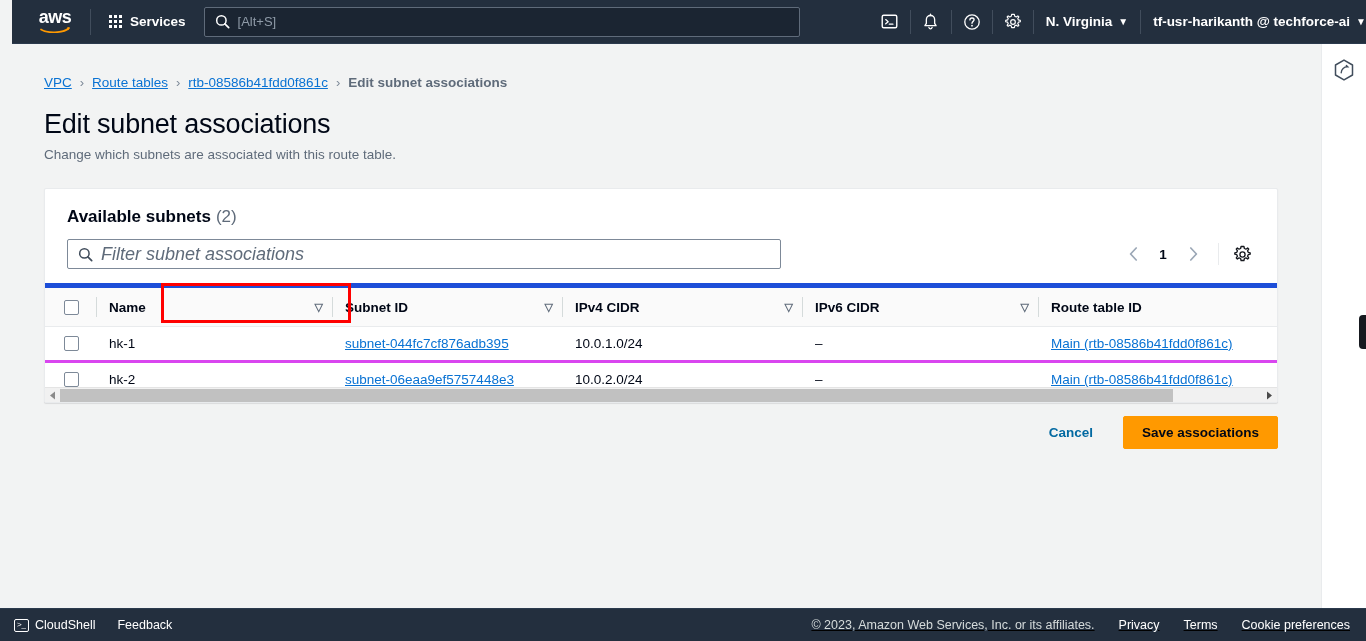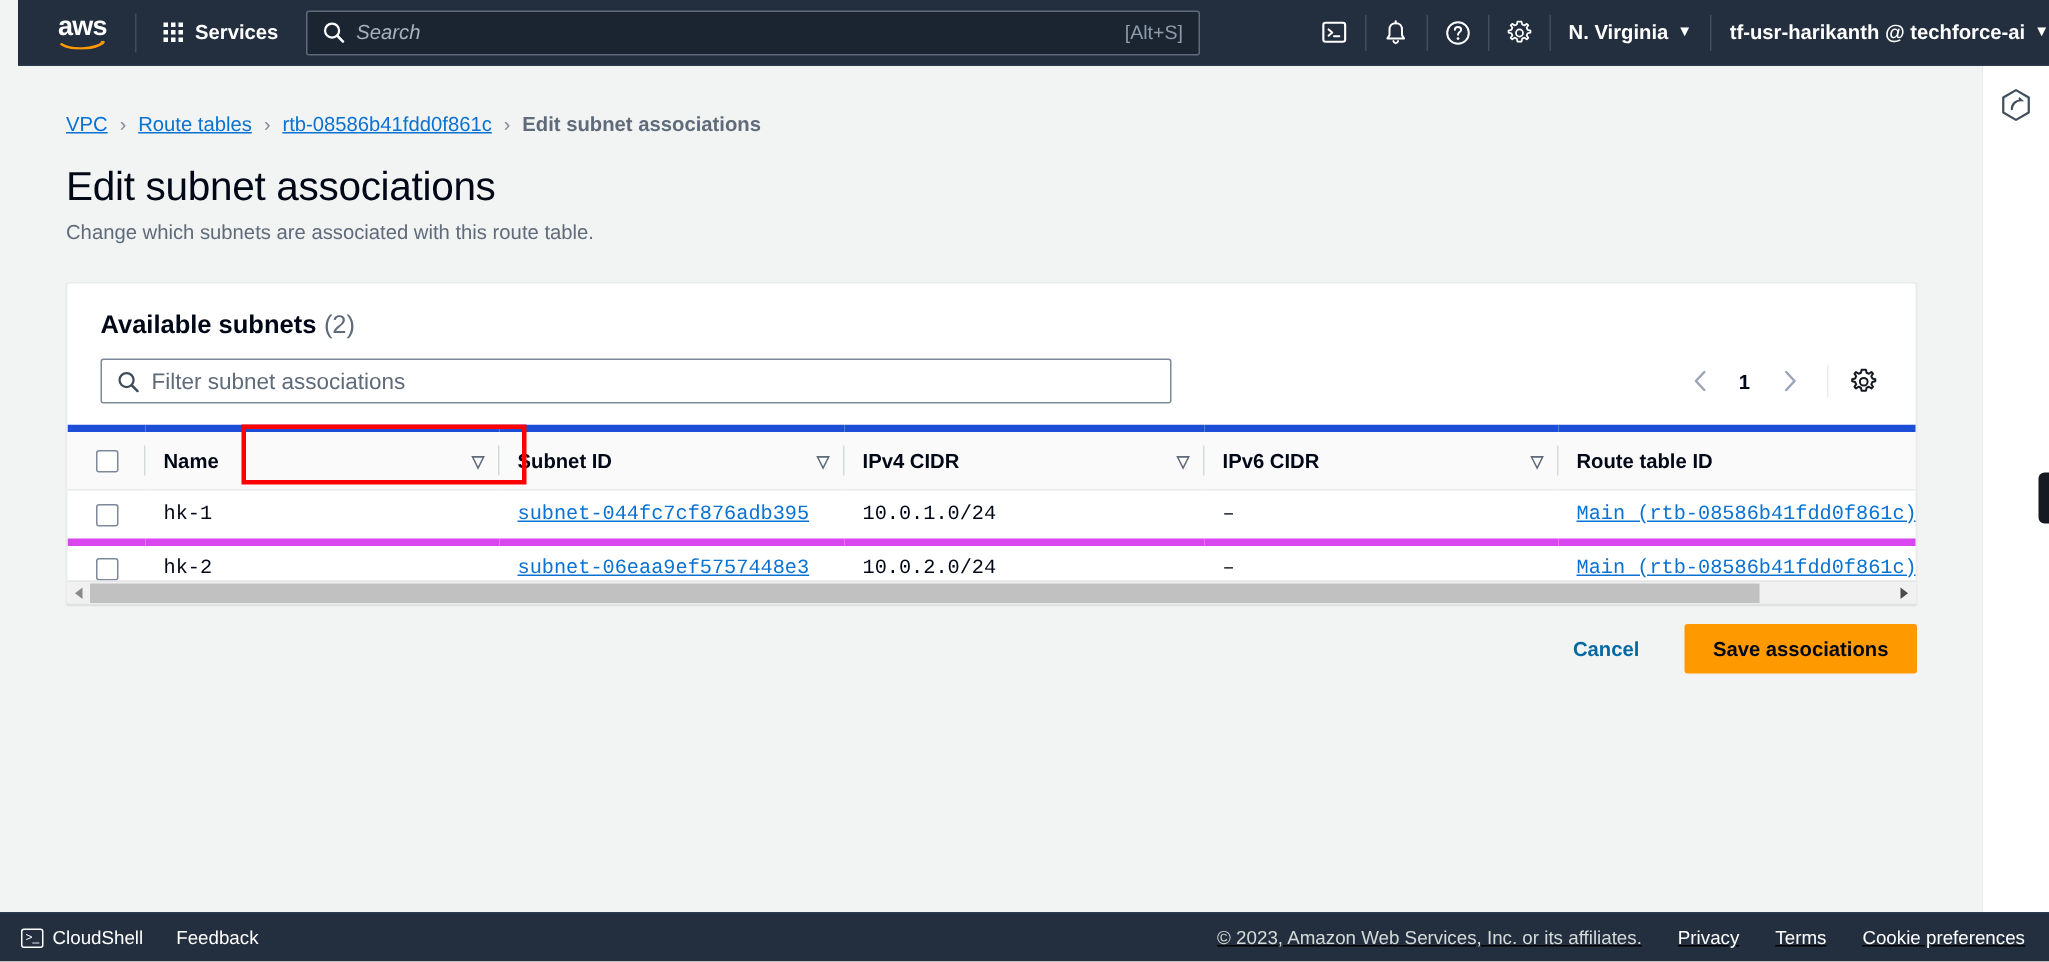--- a/index.html
+++ b/index.html
@@ -83,21 +83,21 @@
   .card-header { padding: 18px 22px 0 22px; display: flex; align-items: baseline; }
   .card-title { font-size: 17px; font-weight: bold; color: #000716; }
   .card-count { font-size: 17px; color: #5f6b7a; margin-left: 5px; font-weight: normal; }
 
   .toolbar { display: flex; align-items: center; padding: 12px 22px 0 22px; }
   .filter-box {
     width: 714px; height: 30px; border: 1px solid #7d8998; border-radius: 2px;
     display: flex; align-items: center; padding: 0 10px; background: #fff; cursor: text;
   }
   .filter-box .mag { margin-right: 8px; flex: 0 0 auto; }
-  .filter-placeholder { flex: 1; color: #5f6b7a; font-size: 15px; }
+  .filter-placeholder { flex: 1; color: #5f6b7a; font-size: 18px; font-style: italic; }
   .pager { margin-left: auto; display: flex; align-items: center; gap: 2px; }
   .pg-arrow { width: 30px; height: 30px; display: flex; align-items: center;
     justify-content: center; cursor: pointer; }
   .pg-num { min-width: 26px; text-align: center; font-size: 13.5px;
     font-weight: bold; color: #000716; cursor: pointer; }
   .pager-sep { width: 1px; height: 22px; background: #e9ebed; margin: 0 8px; }
   .gear-btn { width: 26px; height: 26px; display: flex; align-items: center;
     justify-content: center; cursor: pointer; }
 
   
@@ -116,21 +116,21 @@
     background: #d5dbdb; }
   .col-check { width: 52px; }
   .col-name { width: 236px; }
   .col-subnet { width: 230px; }
   .col-ipv4 { width: 240px; }
   .col-ipv6 { width: 236px; }
   .col-rtb { width: 426px; }
 
   table.subnets tbody td {
     height: 35px; font-size: 13.5px; color: #000716; padding: 0 0 0 12px;
-    border-bottom: 5px solid #d946ef; vertical-align: middle; white-space: nowrap; font-family: Liberation Mono, monospace;
+    border-bottom: 3px solid #d946ef; vertical-align: middle; white-space: nowrap;
   }
   table.subnets tbody td.cell-check { padding-left: 0; }
   .chk { width: 15px; height: 15px; border: 1px solid #7d8998; border-radius: 2px;
     background: #fff; display: block; margin: 0 auto; cursor: pointer; }
   .cell-link { color: #0972d3; text-decoration: underline; cursor: pointer; }
   .dash { color: #000716; }
 
   
   .hl-box {
     position: absolute; left: 116px; top: 94px; width: 190px; height: 40px;
@@ -220,21 +220,20 @@
           <i></i>
       </span>
       <span>Services</span>
     </div>
 
     <div class="search-wrap">
       <svg class="mag" width="15" height="15" viewBox="0 0 16 16">
         <circle cx="6.8" cy="6.8" r="5" stroke="#ffffff" stroke-width="1.6" fill="none"></circle>
         <line x1="10.5" y1="10.5" x2="14.6" y2="14.6" stroke="#ffffff" stroke-width="1.8" stroke-linecap="round"></line>
       </svg>
-      <span class="search-placeholder">Search</span>
       <span class="alt-s">[Alt+S]</span>
     </div>
 
     <div class="nav-right">
       <div class="nav-icon-btn">
         <svg width="17" height="17" viewBox="0 0 18 18">
           <rect x="1.3" y="2.3" width="15.4" height="13.4" rx="1.6" stroke="#ffffff" stroke-width="1.5" fill="none"></rect>
           <path d="M5 7 L7.6 9.2 L5 11.4" stroke="#ffffff" stroke-width="1.4" fill="none" stroke-linecap="round" stroke-linejoin="round"></path>
           <line x1="8.8" y1="11.8" x2="12.6" y2="11.8" stroke="#ffffff" stroke-width="1.4" stroke-linecap="round"></line>
         </svg>

